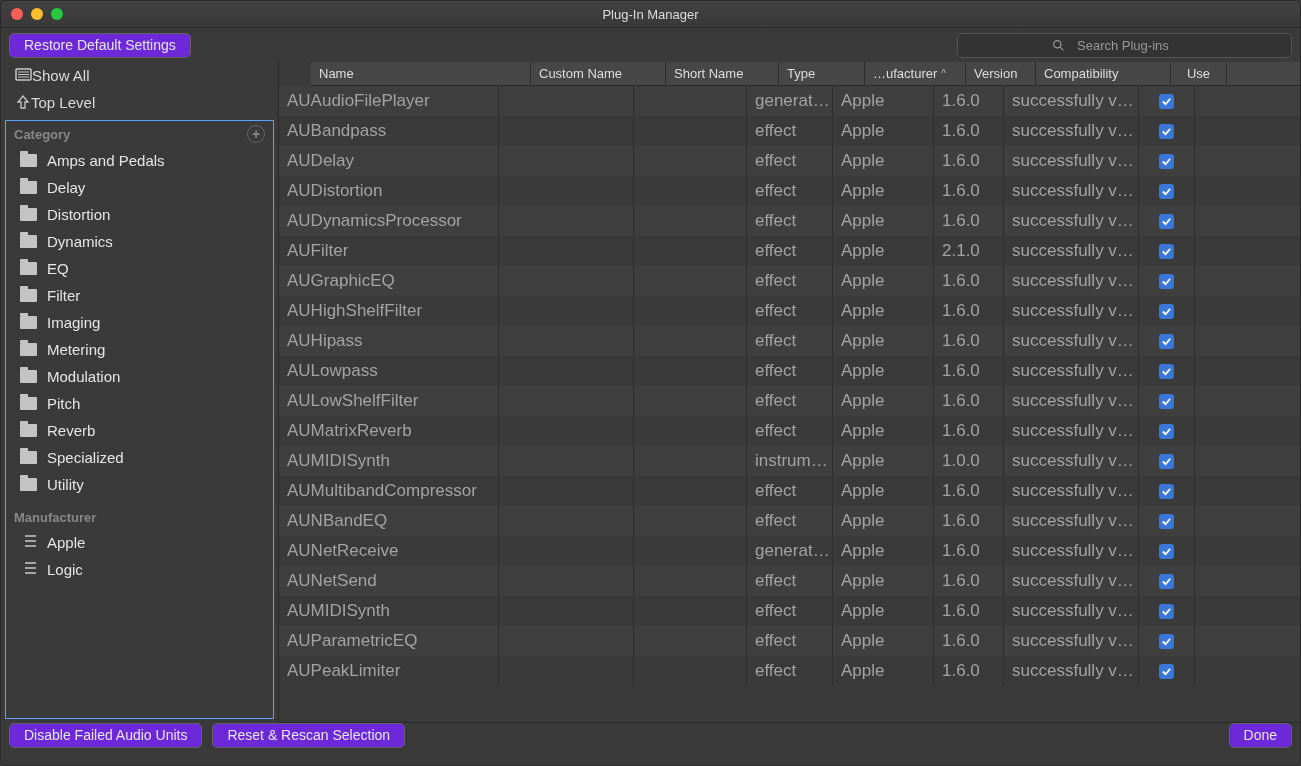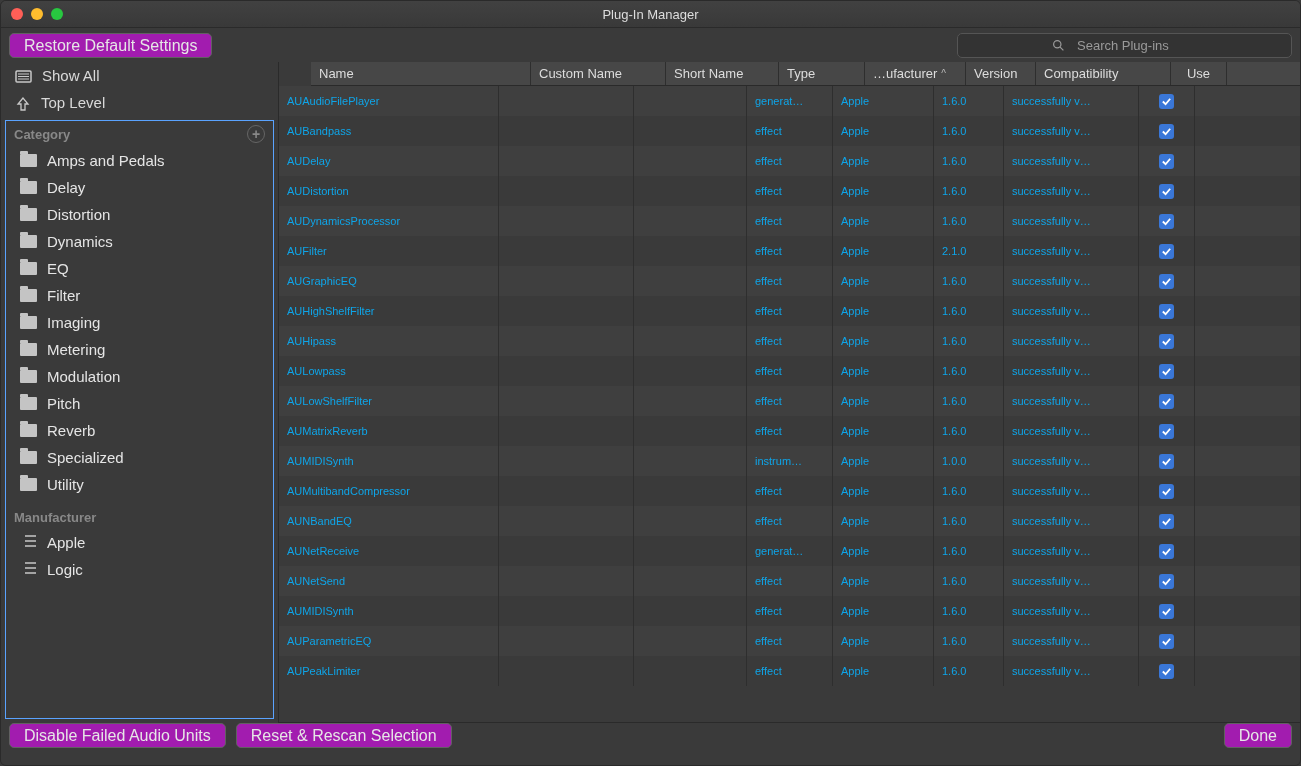--- a/index.html
+++ b/index.html
@@ -49,26 +49,26 @@
 }
 .toolbar {
   height: 34px;
   display: flex;
   align-items: center;
   padding: 0 8px;
   gap: 8px;
   background: #3a3a3a;
 }
 .btn {
-  background: #a21caf;
+  background: #6d28d9;
   border: 1px solid #616161;
   border-radius: 5px;
   color: #e6e6e6;
   padding: 3px 14px;
-  font-size: 16px;
+  font-size: 14px;
   cursor: pointer;
   height: 25px;
   line-height: 17px;
 }
 .spacer { flex: 1; }
 .search-wrap {
   width: 335px;
   height: 25px;
   background: #333;
   border: 1px solid #555;
@@ -96,22 +96,21 @@
 }
 .sidebar {
   width: 278px;
   background: #3a3a3a;
   display: flex;
   flex-direction: column;
   border-right: 1px solid #2a2a2a;
 }
 .nav-item {
   display: flex;
-  align-items: flex-end;
-  gap: 10px;
+  align-items: flex-start;
   padding: 5px 10px 5px 14px;
   font-size: 15px;
   color: #d9d9d9;
   cursor: pointer;
 }
 .nav-item svg { fill: #c8c8c8; }
 .cat-section {
   flex: 1;
   border: 1px solid #5aa3ff;
   margin: 4px 4px;
@@ -199,22 +198,22 @@
 .col-end { flex:1; border-right:none; }
 .sort-ind { font-size:10px; margin-left:4px; color:#bbb;}
 .table-body {
   flex: 1;
   overflow-y: auto;
   border-bottom: 1px solid #2a2a2a;
 }
 .row {
   display: flex;
   height: 30px;
-  font-size: 11px;
-  color: #0ea5e9;
+  font-size: 17px;
+  color: #a3a3a3;
 }
 .row:nth-child(odd){ background:#3f3f3f; }
 .row:nth-child(even){ background:#3a3a3a; }
 .td.col-use { padding:0; }
 .checkbox {
   width: 15px; height: 15px;
   background: #3a77d8;
   border-radius: 3px;
   display: flex;
   align-items: center;

